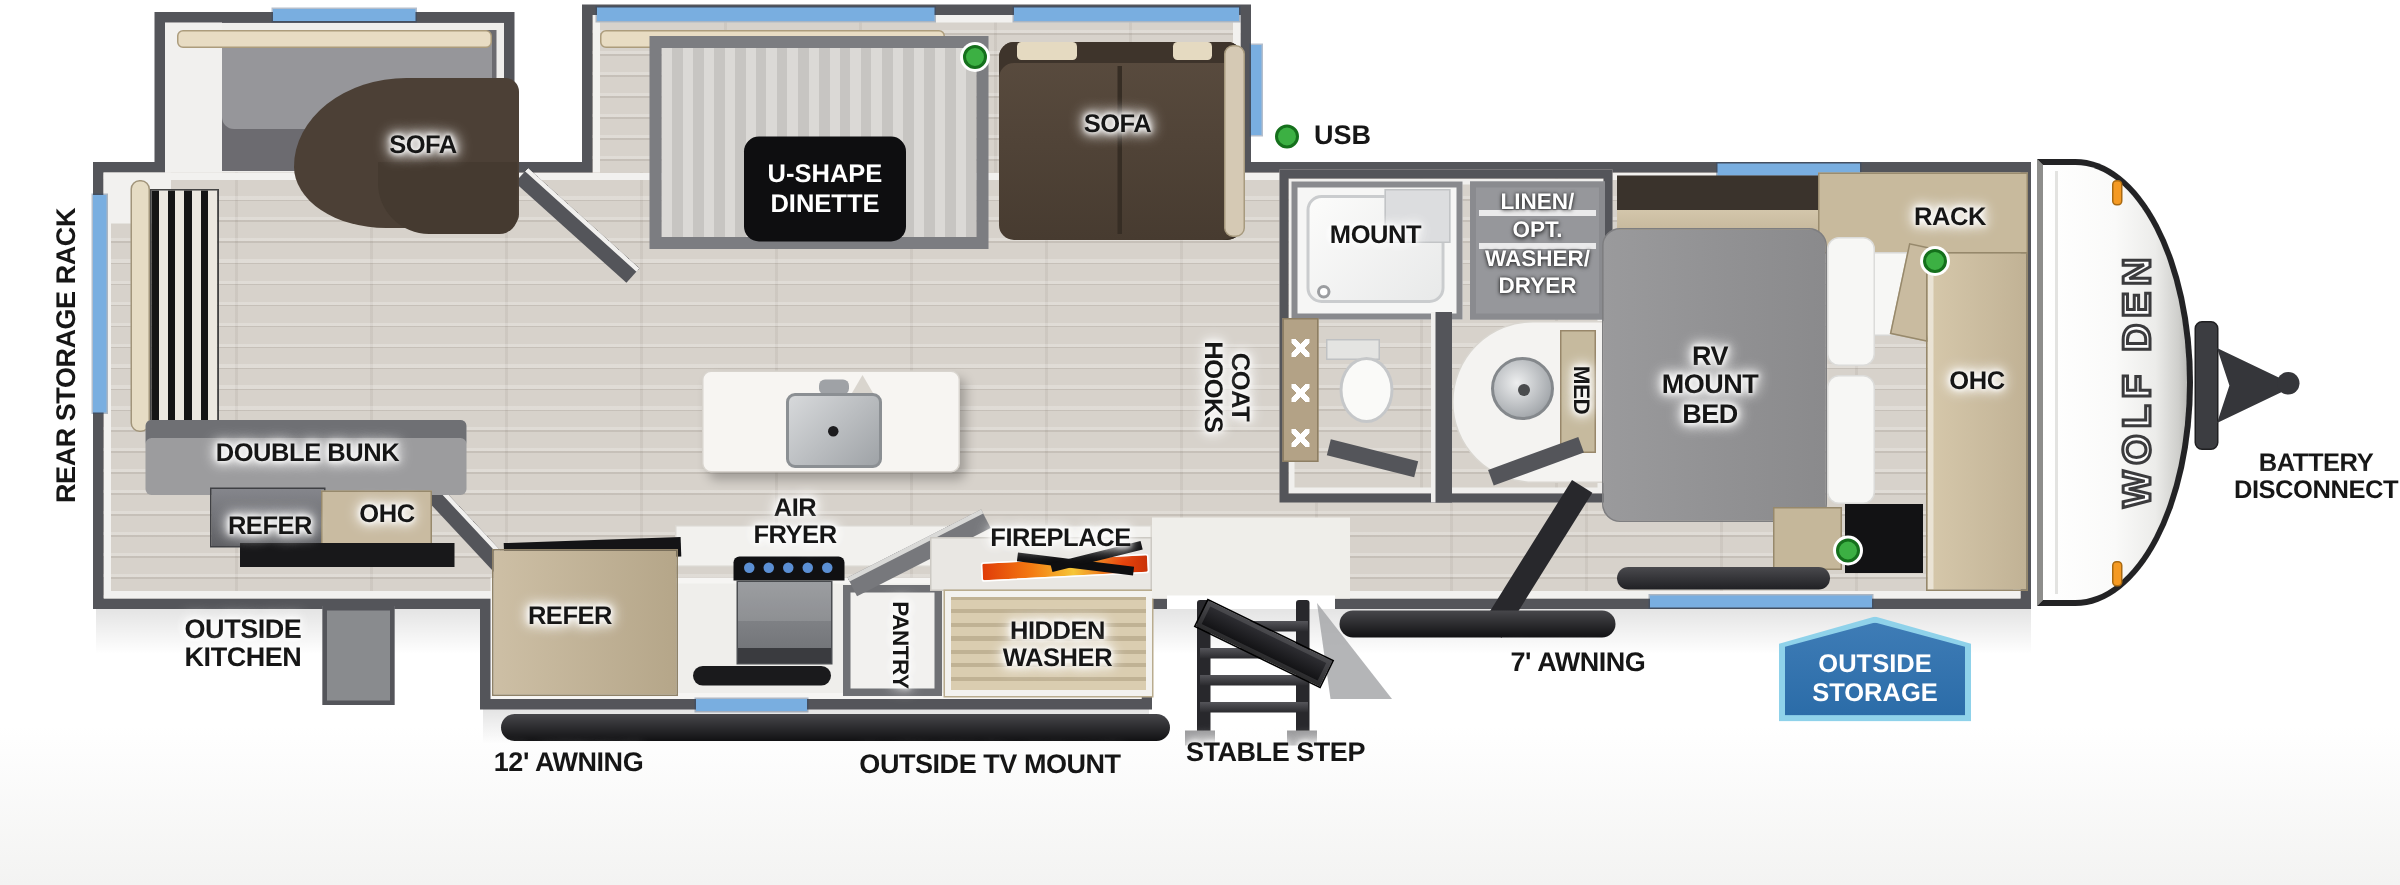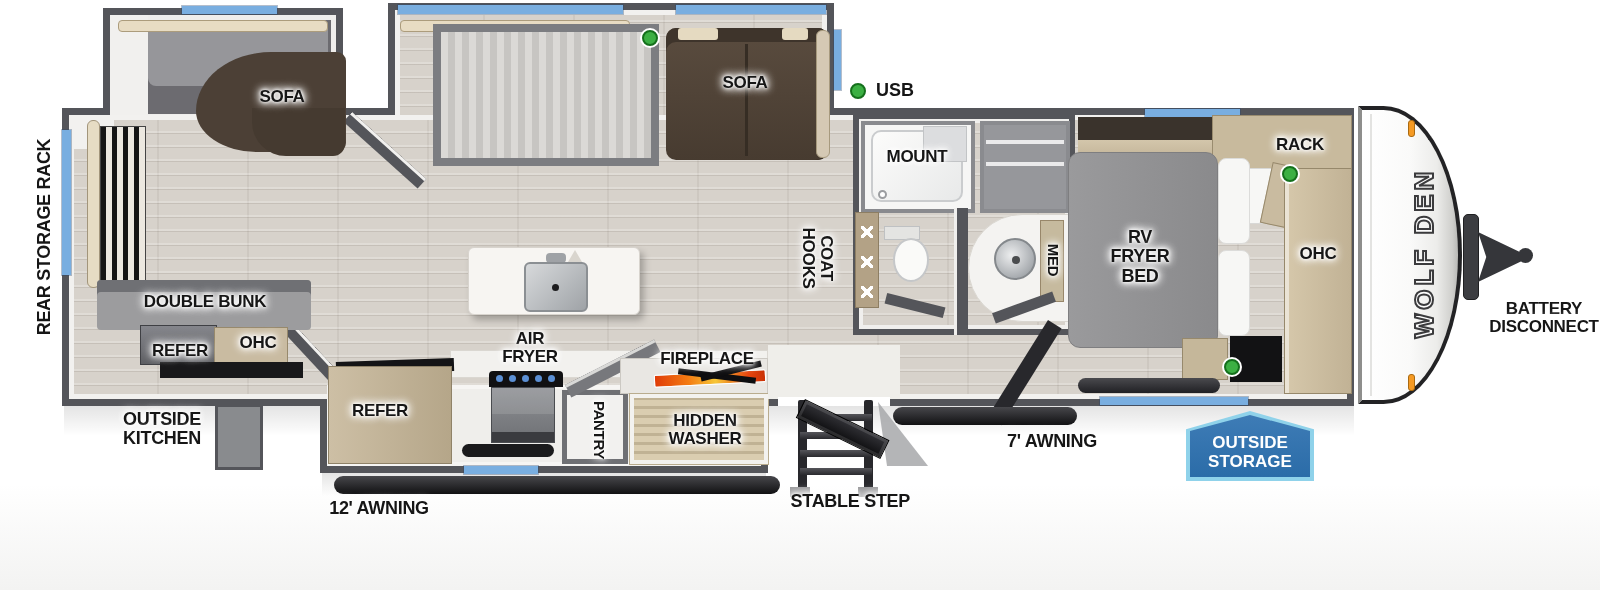--- a/index.html
+++ b/index.html
@@ -68,20 +68,24 @@
   <div class="a" style="left:215px;top:404px;width:48px;height:66px;background:#898B8E;border:3px solid #54555A;"></div>
 
   <div class="a" style="left:110px;top:15px;width:38px;height:100px;background:#F1F0EE;"></div>
   <div class="a" style="left:148px;top:24px;width:180px;height:62px;background:#96969A;border-radius:0 0 30px 8px;"></div>
   <div class="a" style="left:118px;top:20px;width:210px;height:12px;background:#E8DCC3;border:1px solid #AC9C7C;border-radius:4px;"></div>
   <div class="a" style="left:196px;top:52px;width:150px;height:100px;background:var(--sofa,#4C4036);border-radius:55% 10px 10px 45% / 65% 10px 10px 45%;"></div>
   <div class="a" style="left:252px;top:108px;width:93px;height:48px;background:#453A30;border-radius:0 0 12px 34px;"></div>
 
   <div class="a" style="left:400px;top:20px;width:230px;height:12px;background:#E8DCC3;border:1px solid #AC9C7C;border-radius:4px;"></div>
   <div class="a" style="left:433px;top:24px;width:226px;height:142px;border:8px solid #7C7D81;background:repeating-linear-gradient(90deg,#DBD9D6 0 7px,#C7C5C2 7px 14px);"></div>
+  <div class="a" style="left:496px;top:91px;width:108px;height:70px;background:#0E0E10;border-radius:10px;display:flex;align-items:center;justify-content:center;">
+    <span class="wlbl" style="font-size:17px;line-height:1.2;">U-SHAPE
+DINETTE</span>
+  </div>
   <div class="a" style="left:666px;top:28px;width:162px;height:132px;background:linear-gradient(180deg,#5A4C3F,#473B30);border-radius:10px;box-shadow:inset 0 14px 0 #3E342B, inset -3px 0 0 #3A3127;"></div>
   <div class="a" style="left:745px;top:44px;width:3px;height:112px;background:#362D24;"></div>
   <div class="a" style="left:816px;top:30px;width:14px;height:128px;background:#D5C9B4;border-radius:6px;border:1px solid #A79A7E;"></div>
   <div class="a" style="left:678px;top:28px;width:40px;height:12px;background:#E5DAC1;border-radius:3px;"></div>
   <div class="a" style="left:782px;top:28px;width:26px;height:12px;background:#E5DAC1;border-radius:3px;"></div>
 
   <div class="a" style="left:468px;top:247px;width:172px;height:68px;background:#F7F5F2;border:1px solid #D8D4CE;border-radius:6px;box-shadow:4px 5px 7px rgba(0,0,0,.25);"></div>
   <div class="a" style="left:568px;top:250px;width:0;height:0;border-left:7px solid transparent;border-right:7px solid transparent;border-bottom:12px solid #D9D5CE;"></div>
   <div class="a" style="left:546px;top:253px;width:20px;height:10px;background:#9FA2A6;border-radius:4px;"></div>
   <div class="a" style="left:524px;top:262px;width:64px;height:50px;background:linear-gradient(135deg,#D7D9DB,#9FA3A7);border:2px solid #8B8F93;border-radius:6px;"></div>
@@ -191,25 +195,30 @@
 KITCHEN</div>
   <div class="a lbl" style="left:495px;top:330px;width:70px;height:40px;">AIR
 FRYER</div>
   <div class="a lbl" style="left:345px;top:402px;width:70px;height:20px;">REFER</div>
   <div class="a lbl" style="left:536px;top:419px;width:120px;height:22px;transform:rotate(90deg);font-size:15px;">PANTRY</div>
   <div class="a lbl" style="left:645px;top:412px;width:120px;height:42px;">HIDDEN
 WASHER</div>
   <div class="a lbl" style="left:655px;top:350px;width:104px;height:20px;">FIREPLACE</div>
   <div class="a lbl" style="left:769px;top:247px;width:110px;height:22px;transform:rotate(90deg);">COAT HOOKS</div>
   <div class="a lbl" style="left:875px;top:148px;width:84px;height:20px;">MOUNT</div>
+  <div class="a wlbl" style="left:982px;top:126px;width:86px;height:84px;font-size:15px;line-height:1.25;text-shadow:0 1px 3px rgba(0,0,0,.7),0 0 2px rgba(0,0,0,.5);">LINEN/
+OPT.
+WASHER/
+DRYER</div>
   <div class="a lbl" style="left:1020px;top:249px;width:60px;height:22px;transform:rotate(90deg);font-size:15px;">MED</div>
   <div class="a lbl big" style="left:1090px;top:228px;width:100px;height:44px;">RV
-FRYER BED</div>
+MOUNT BED</div>
   <div class="a lbl" style="left:1268px;top:136px;width:64px;height:20px;">RACK</div>
   <div class="a lbl" style="left:1288px;top:245px;width:60px;height:20px;">OHC</div>
   <div class="a" style="left:1304px;top:233px;width:240px;height:40px;transform:rotate(-90deg);text-align:center;line-height:40px;font-size:26px;font-weight:800;letter-spacing:4px;color:#FDFDFD;-webkit-text-stroke:2px #3B3B3D;text-shadow:0 0 1px #3B3B3D;">WOLF DEN</div>
   <div class="a lbl" style="left:1486px;top:300px;width:116px;height:40px;">BATTERY
 DISCONNECT</div>
   <div class="a lbl big" style="left:319px;top:499px;width:120px;height:22px;">12' AWNING</div>
+  <div class="a lbl big" style="left:565px;top:500px;width:190px;height:22px;">OUTSIDE TV MOUNT</div>
   <div class="a lbl big" style="left:760px;top:492px;width:150px;height:22px;text-align:right;">STABLE STEP</div>
   <div class="a lbl big" style="left:992px;top:432px;width:120px;height:22px;">7' AWNING</div>
 
 </div>
 
 </body></html>

